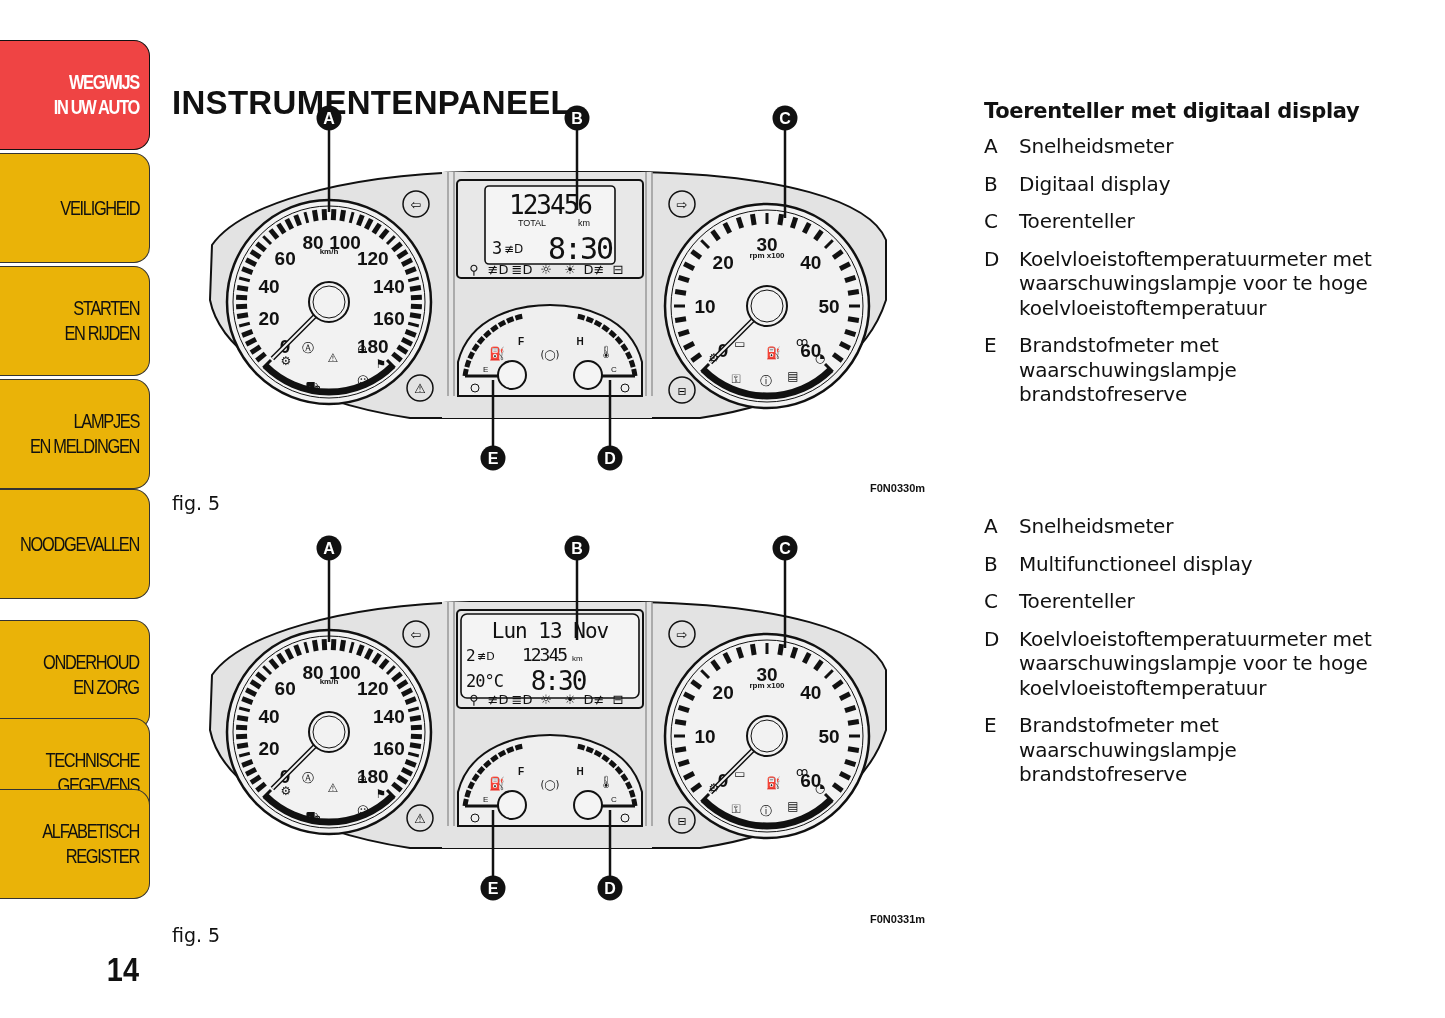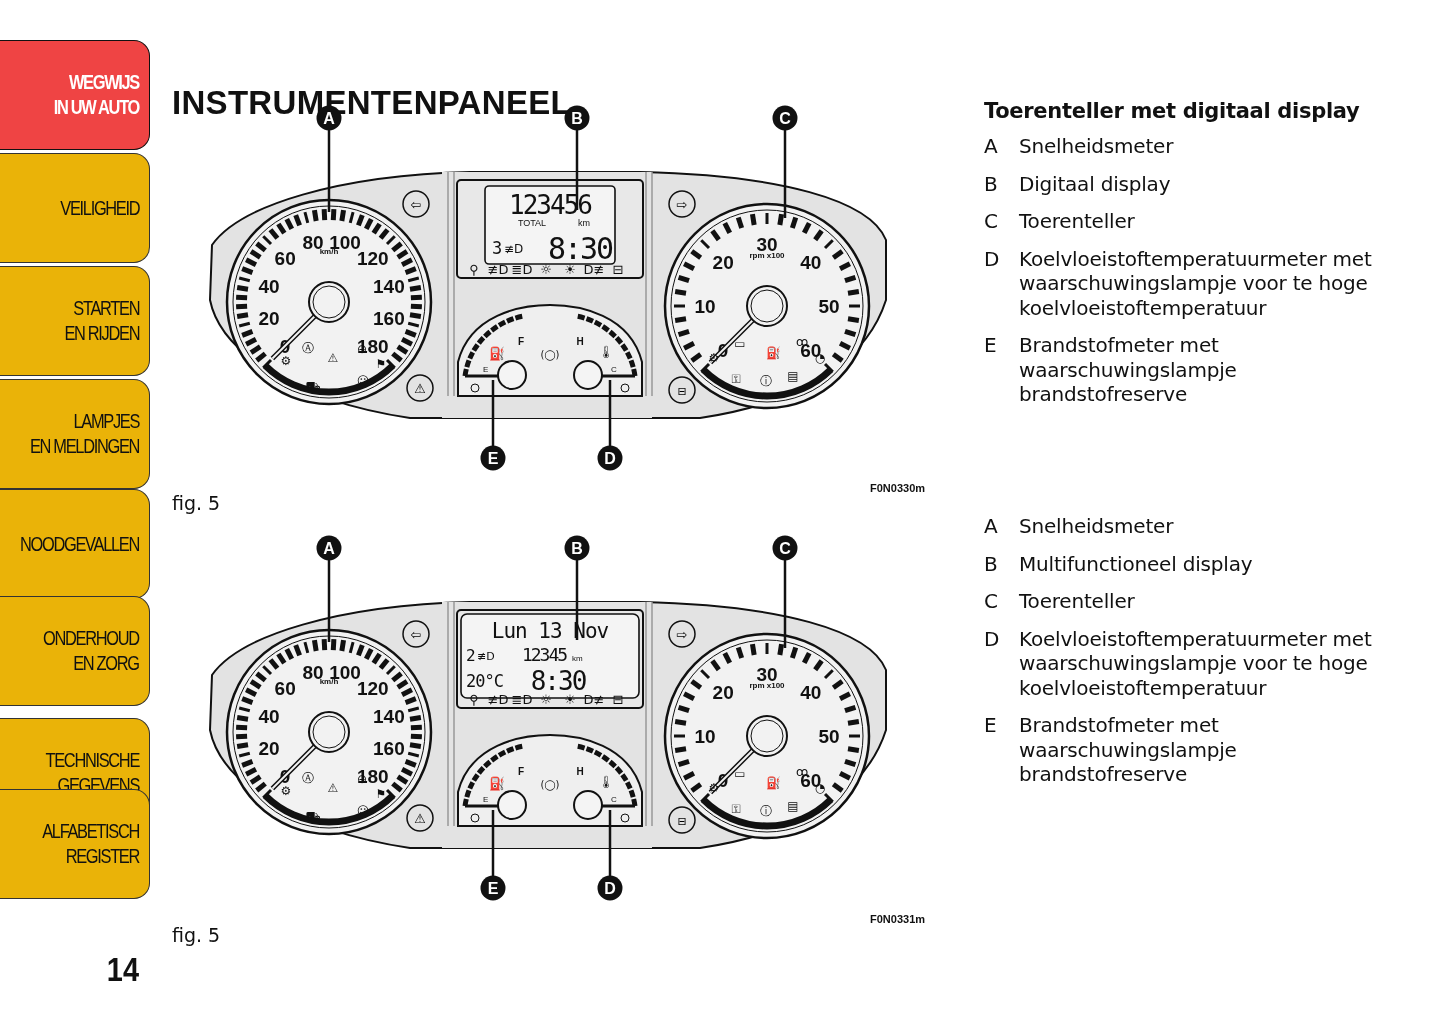--- a/index.html
+++ b/index.html
@@ -60,21 +60,21 @@
       <span>STARTEN
 EN RIJDEN</span>
     </div>
   <div class="tab" style="top:339px">
       <span>LAMPJES
 EN MELDINGEN</span>
     </div>
   <div class="tab" style="top:449px">
       <span>NOODGEVALLEN</span>
     </div>
-  <div class="tab" style="top:556px">
+  <div class="tab" style="top:580px">
       <span>ONDERHOUD
 EN ZORG</span>
     </div>
   <div class="tab" style="top:678px">
       <span>TECHNISCHE
 GEGEVENS</span>
     </div>
   <div class="tab" style="top:749px">
       <span>ALFABETISCH
 REGISTER</span>

